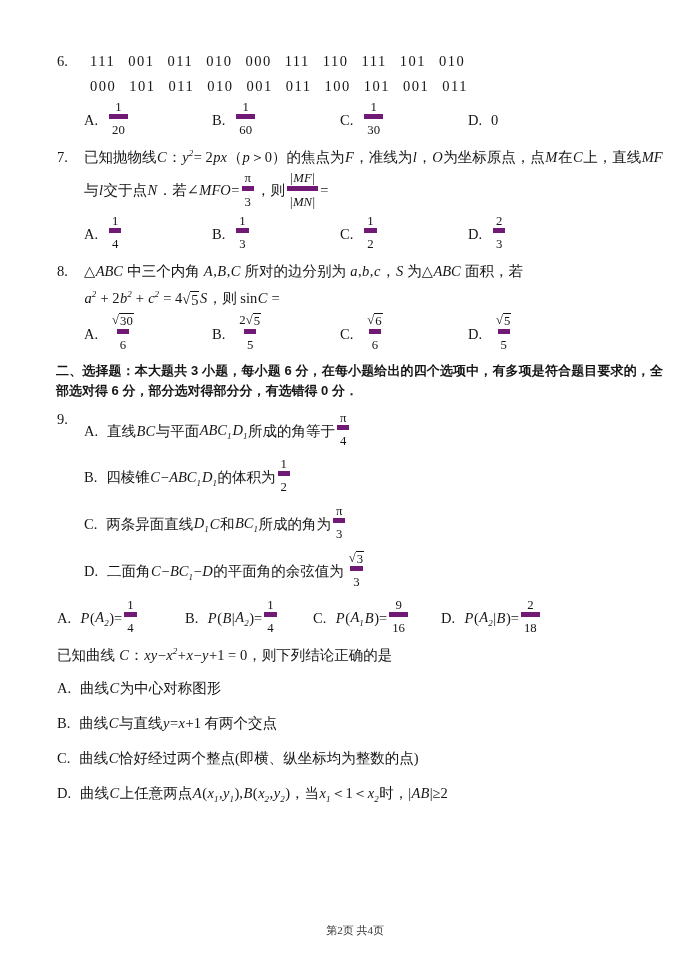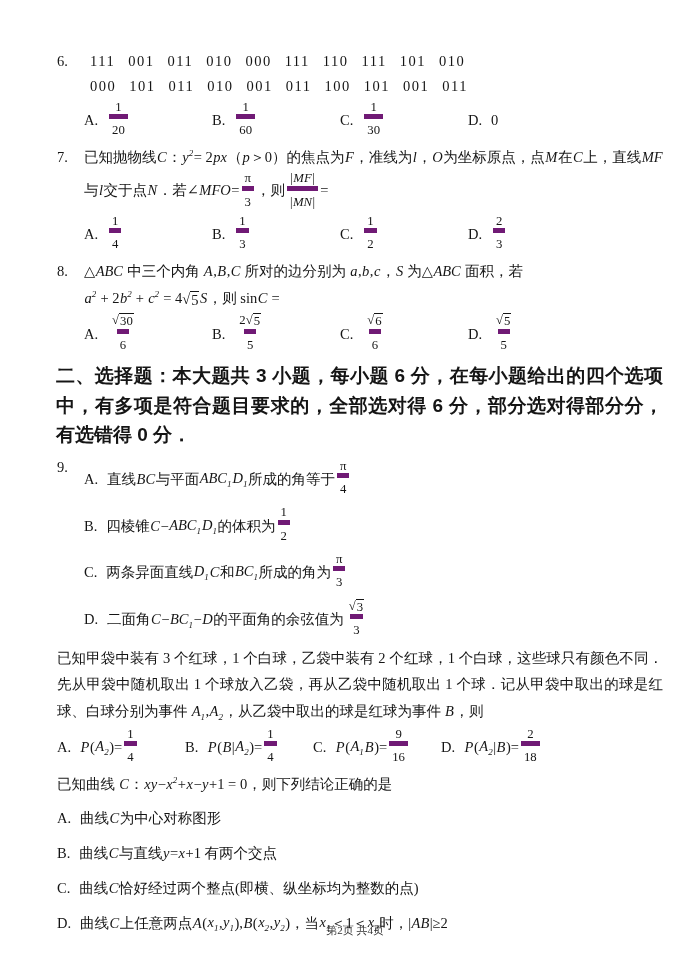--- a/index.html
+++ b/index.html
@@ -35,21 +35,21 @@
     display:inline-flex; flex-direction:column; align-items:center;
     vertical-align:middle; line-height:1.12; margin:0 2px; font-size:0.88em;
   }
   .frac .num { padding:0 3px; }
   .frac .den { border-top:5px solid #701a75; padding:4px 3px; }
   .sqrt { display:inline-flex; align-items:flex-start; vertical-align:middle; line-height:1.15; }
   .sqrt .rad-sym { line-height:1.15; }
   .sqrt .radicand { border-top:1px solid #151515; padding:0 1px; line-height:1.15; }
   .section-heading {
     font-family:"Liberation Sans","DejaVu Sans",sans-serif;
-    font-weight:700; font-size:19px; line-height:1.55;
+    font-weight:700; font-size:13px; line-height:1.55;
     text-align:justify; margin:5px 0 4px -1px;
   }
   .footer {
     position:absolute; bottom:40px; left:0; right:0;
     text-align:center; font-size:11px; color:#333;margin-left:19px;
   }
 </style>
 </head>
 <body>
 
@@ -262,21 +262,20 @@
                       <span class="radicand">3</span>
                     </span></span>
                   <span class="den">3</span>
                 </span></span>
             </div>
           </div>
         </div>
       </div>
       <div class="question">
         <div class="qbody">
-          <div class="stem">已知甲袋中装有 3 个红球，1 个白球，乙袋中装有 2 个红球，1 个白球，这些球只有颜色不同．先从甲袋中随机取出 1 个球放入乙袋，再从乙袋中随机取出 1 个球．记从甲袋中取出的球是红球、白球分别为事件 <span class="var">A<sub>1</sub></span>,<span class="var">A<sub>2</sub></span>，从乙袋中取出的球是红球为事件 <span class="var">B</span>，则</div>
           <div class="options opts-row">
             <div class="option">
               <span class="opt-label">A.</span>
               <span class="opt-content"><span class="var">P</span>(<span class="var">A<sub>2</sub></span>)=<span class="frac">
                   <span class="num">1</span>
                   <span class="den">4</span>
                 </span></span>
             </div>
             <div class="option">
               <span class="opt-label">B.</span>

